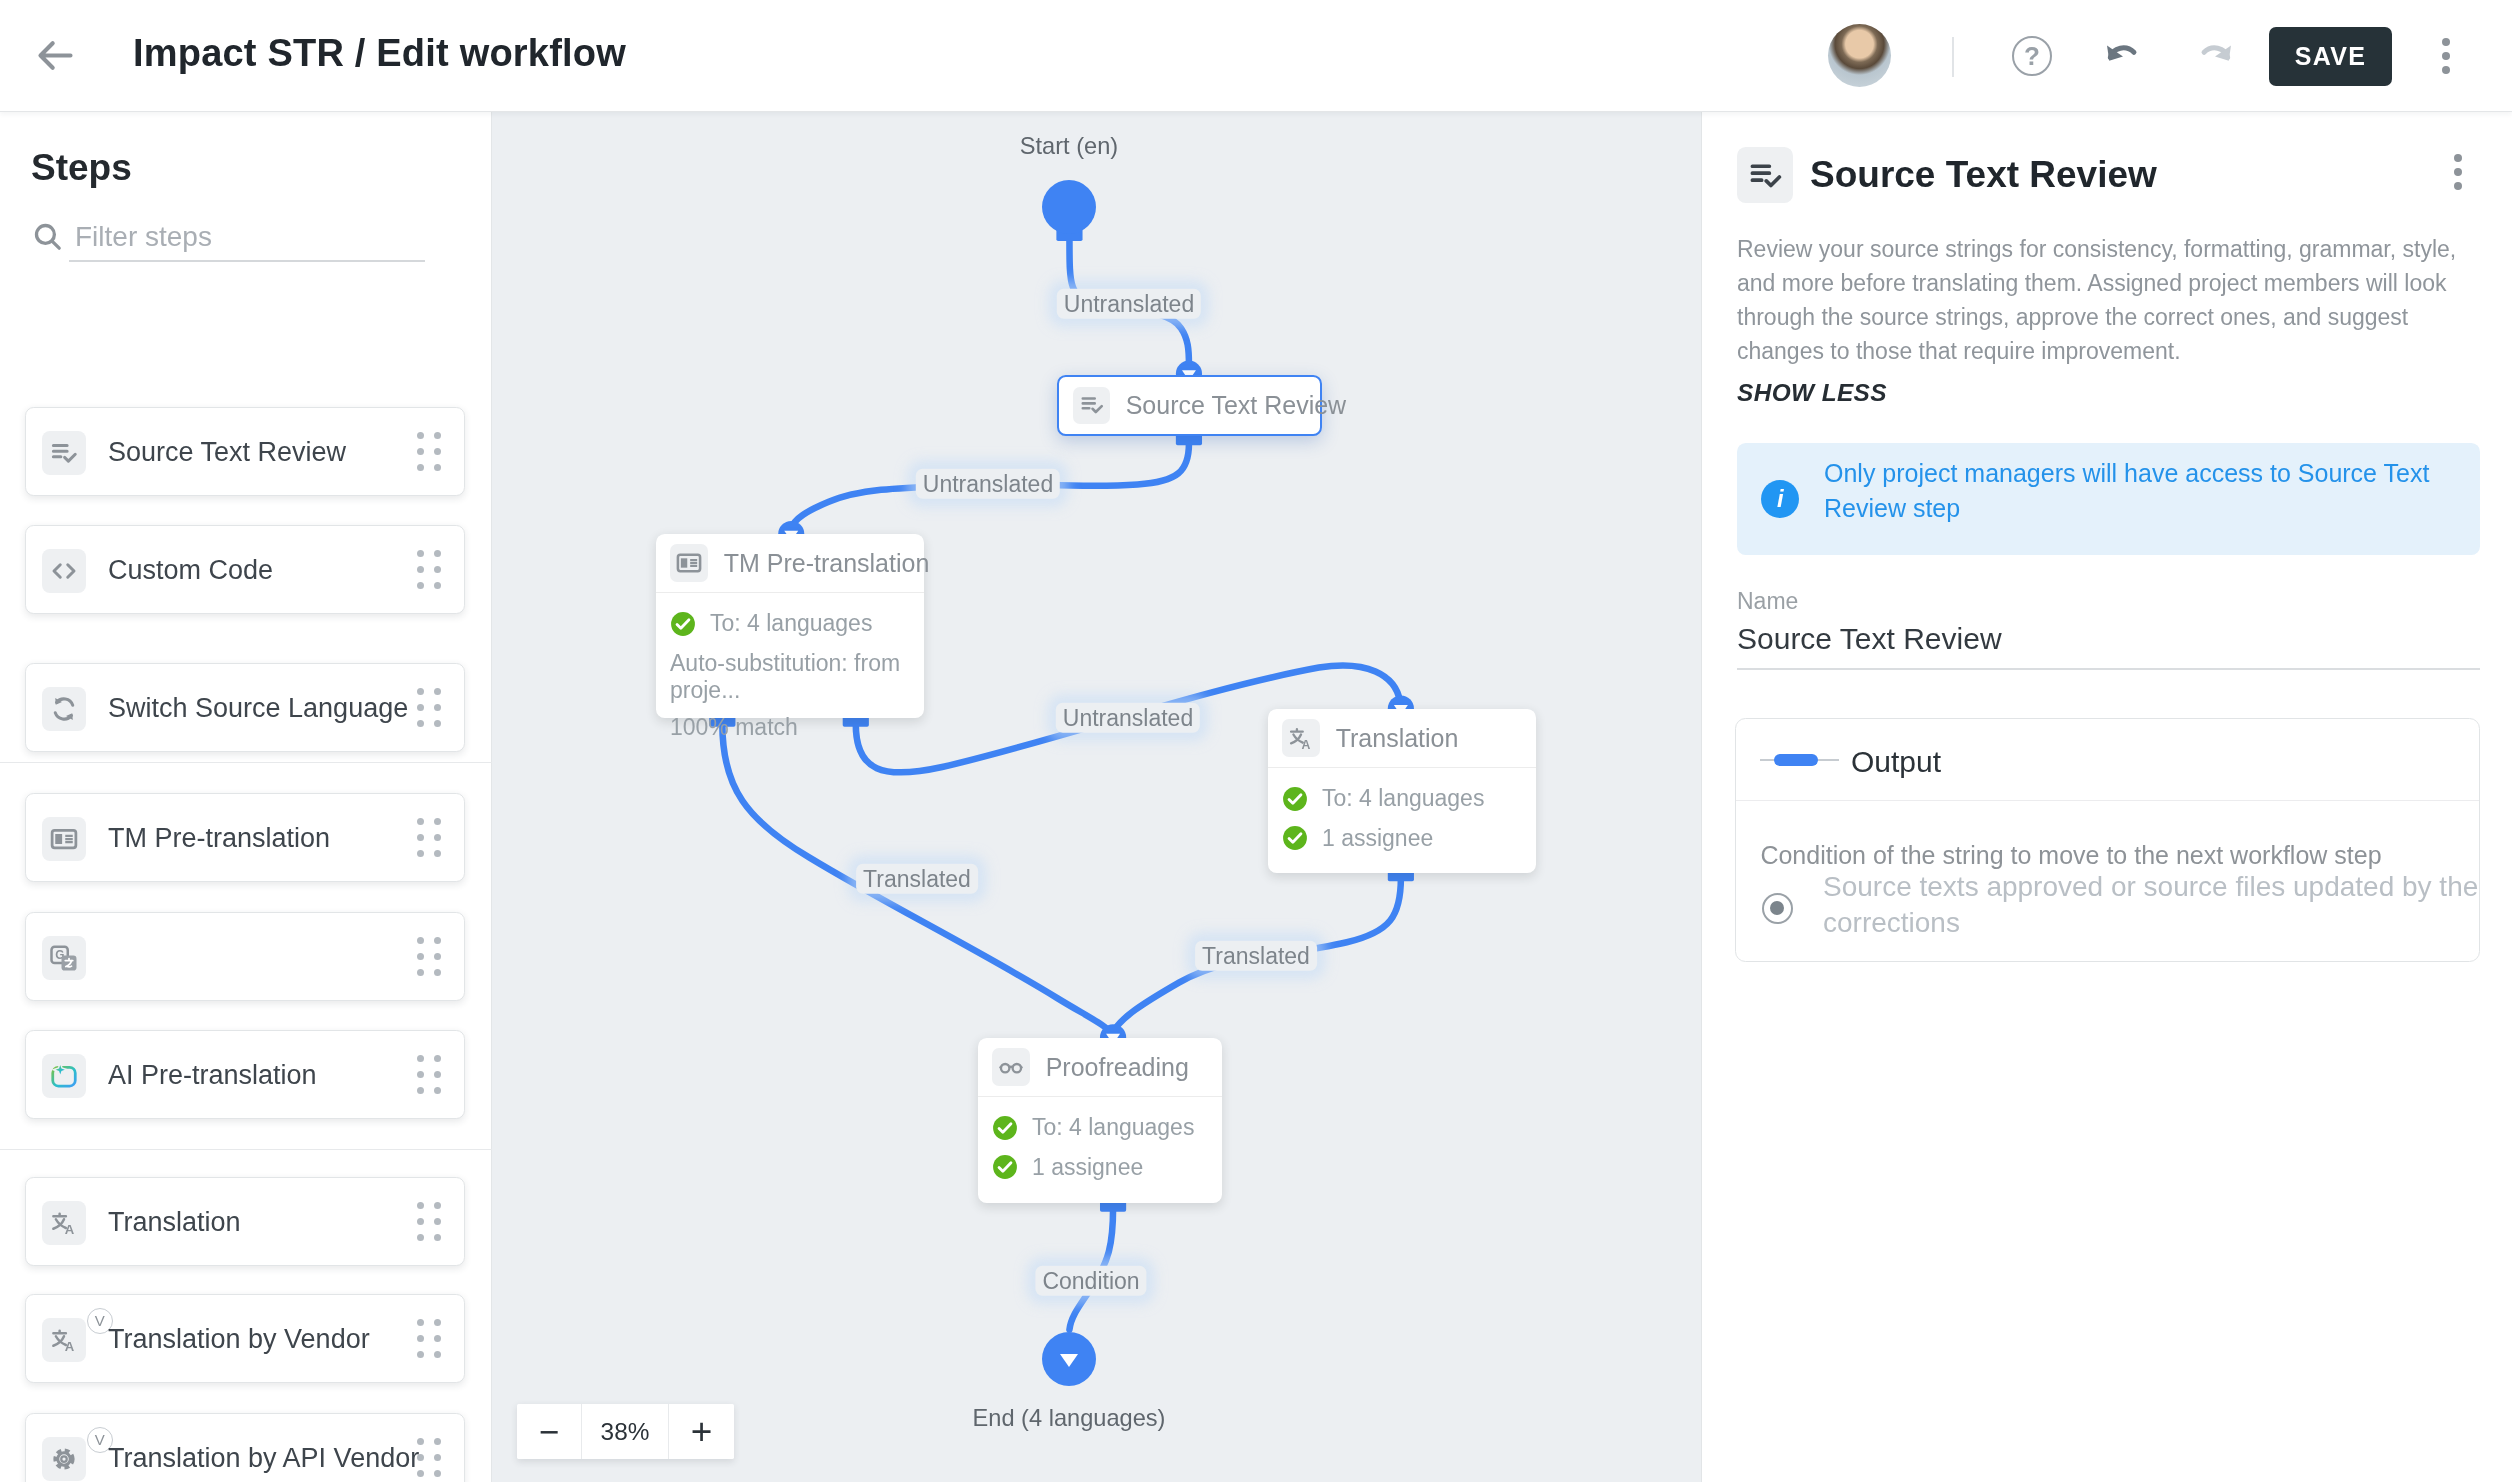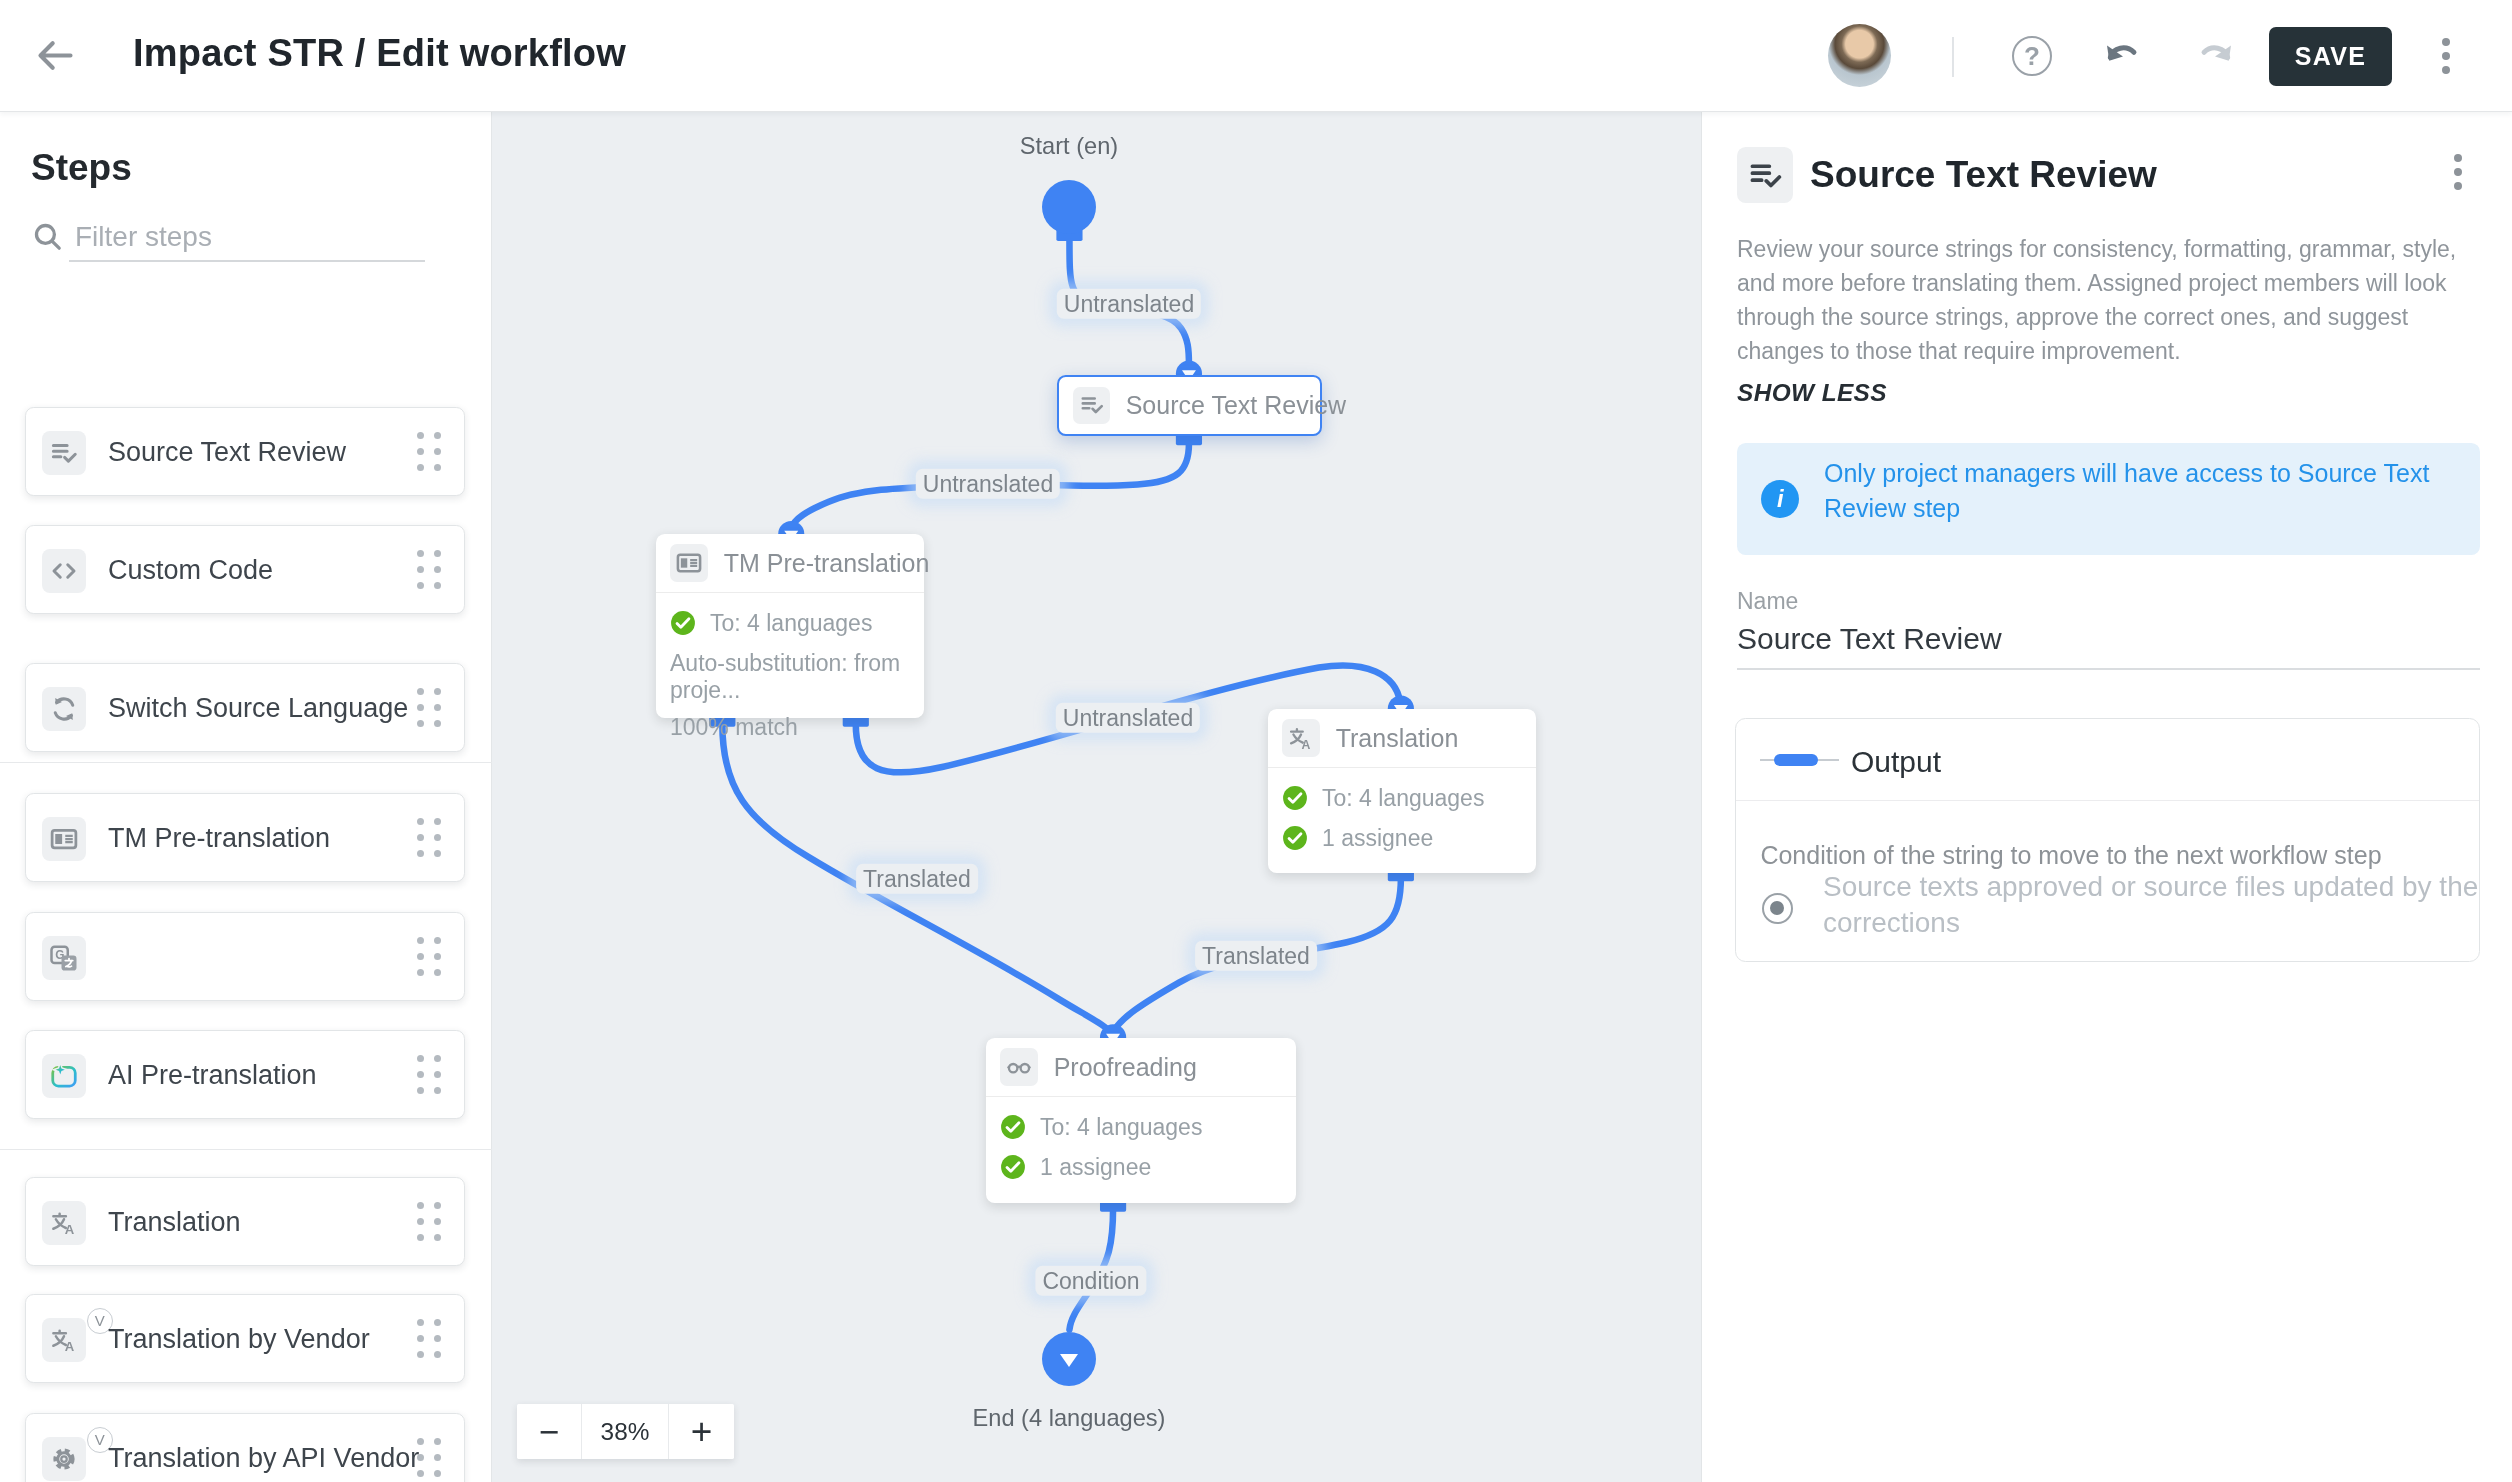--- a/index.html
+++ b/index.html
@@ -60,21 +60,21 @@
   .end-circle .tri { width:0; height:0; border-left:9.6px solid transparent; border-right:9.6px solid transparent;
     border-top:13px solid #fff; margin-top:3.5px; }
 
   .wf-node { position:absolute; background:#fff; border-radius:8.7px; box-shadow:0 3.5px 10.5px rgba(33,39,46,.14); cursor:pointer; }
   .wf-node.selected { border:2.6px solid #3f83f3; box-shadow:0 5.2px 17.4px rgba(40,90,180,.25); }
   .wf-head { position:relative; height:58px; display:flex; align-items:center; }
   .wf-head .icon-sq { width:38px; height:38px; background:#eef0f2; border-radius:7px; margin:0 15.7px 0 14px;
     display:flex; align-items:center; justify-content:center; flex:0 0 auto; }
   .wf-head .ttl { font-size:25px; color:#8a9096; white-space:nowrap; }
   .wf-body { border-top:0.9px solid #ececec; padding:17.4px 0 0 14px; }
-  .nrow { display:flex; align-items:flex-start; margin-bottom:12.2px; }
+  .nrow { display:flex; align-items:center; margin-bottom:12.2px; }
   .nrow .chk { width:26px; height:26px; margin-right:14px; flex:0 0 auto; }
   .nrow .txt, .nrow-plain { font-size:23px; color:#98a0a6; }
   .nrow-plain { margin:1.7px 0 10.5px 14px; }
 
   .zoombar { position:absolute; left:25px; top:1292px; height:55px; display:flex;
     box-shadow:0 2.6px 7px rgba(40,50,60,.12); border-radius:1.7px; overflow:hidden; }
   .zoombar .seg { background:#fff; border-right:0.9px solid #e8eaec; display:flex; align-items:center; justify-content:center; cursor:pointer; }
   .zoombar .seg:last-child { border-right:none; }
   .z-out { width:65px; font-size:35px; color:#2b3238; }
   .z-pct { width:87px; font-size:24.4px; color:#2b3238; }
@@ -431,21 +431,21 @@
       <div class="nrow">
         <svg class="chk" viewBox="0 0 24 24">
             <circle cx="12" cy="12" r="11" fill="#5db51c"></circle>
             <path d="m6.5 12.5 3.5 3.5 7.5-8" fill="none" stroke="#fff" stroke-width="2.6" stroke-linecap="round" stroke-linejoin="round"></path>
           </svg>
         <span class="txt">1 assignee</span>
       </div>
     </div>
   </div>
 
-  <div class="wf-node" style="left:486px; top:926px; width:310px; height:165px;margin-left:8px;">
+  <div class="wf-node" style="left:486px; top:926px; width:244px; height:165px;">
     <div class="wf-head">
       <span class="icon-sq">
         <svg viewBox="0 0 24 24" width="28" height="28" fill="none" stroke="#8d9399" stroke-width="2">
             <circle cx="7" cy="13" r="3.6"></circle>
             <circle cx="17" cy="13" r="3.6"></circle>
             <path d="M10.6 12.4a1.8 1.8 0 0 1 2.8 0M2.2 11.8l1.2.6M21.8 11.8l-1.2.6"></path>
           </svg>
       </span>
       <span class="ttl">Proofreading</span>
     </div>

